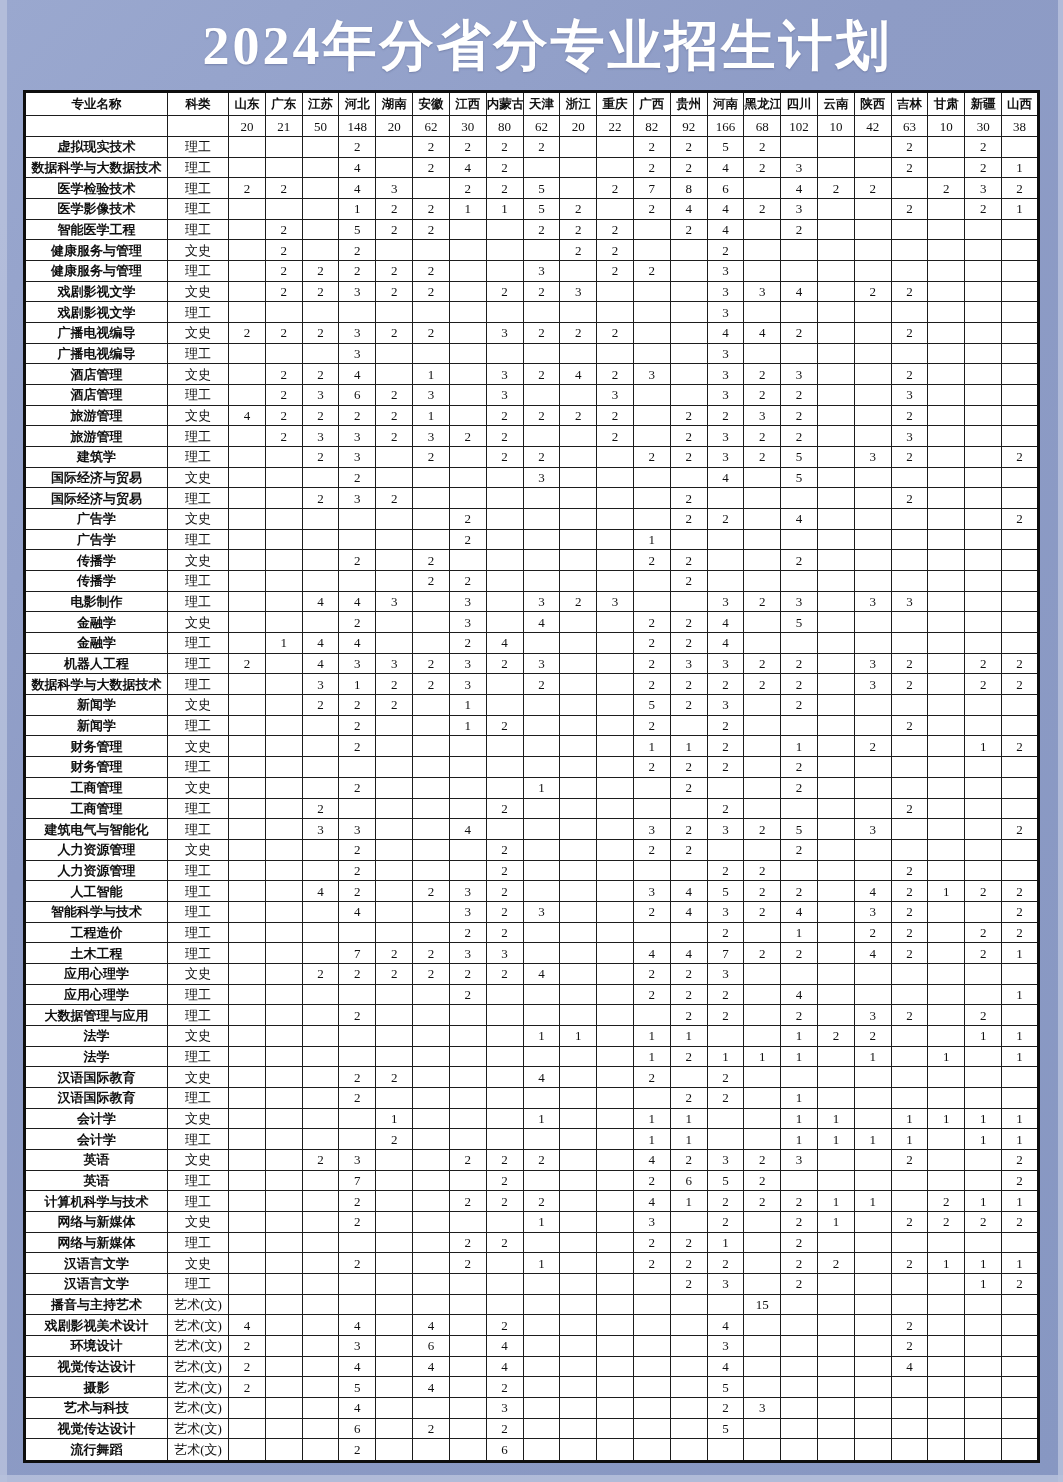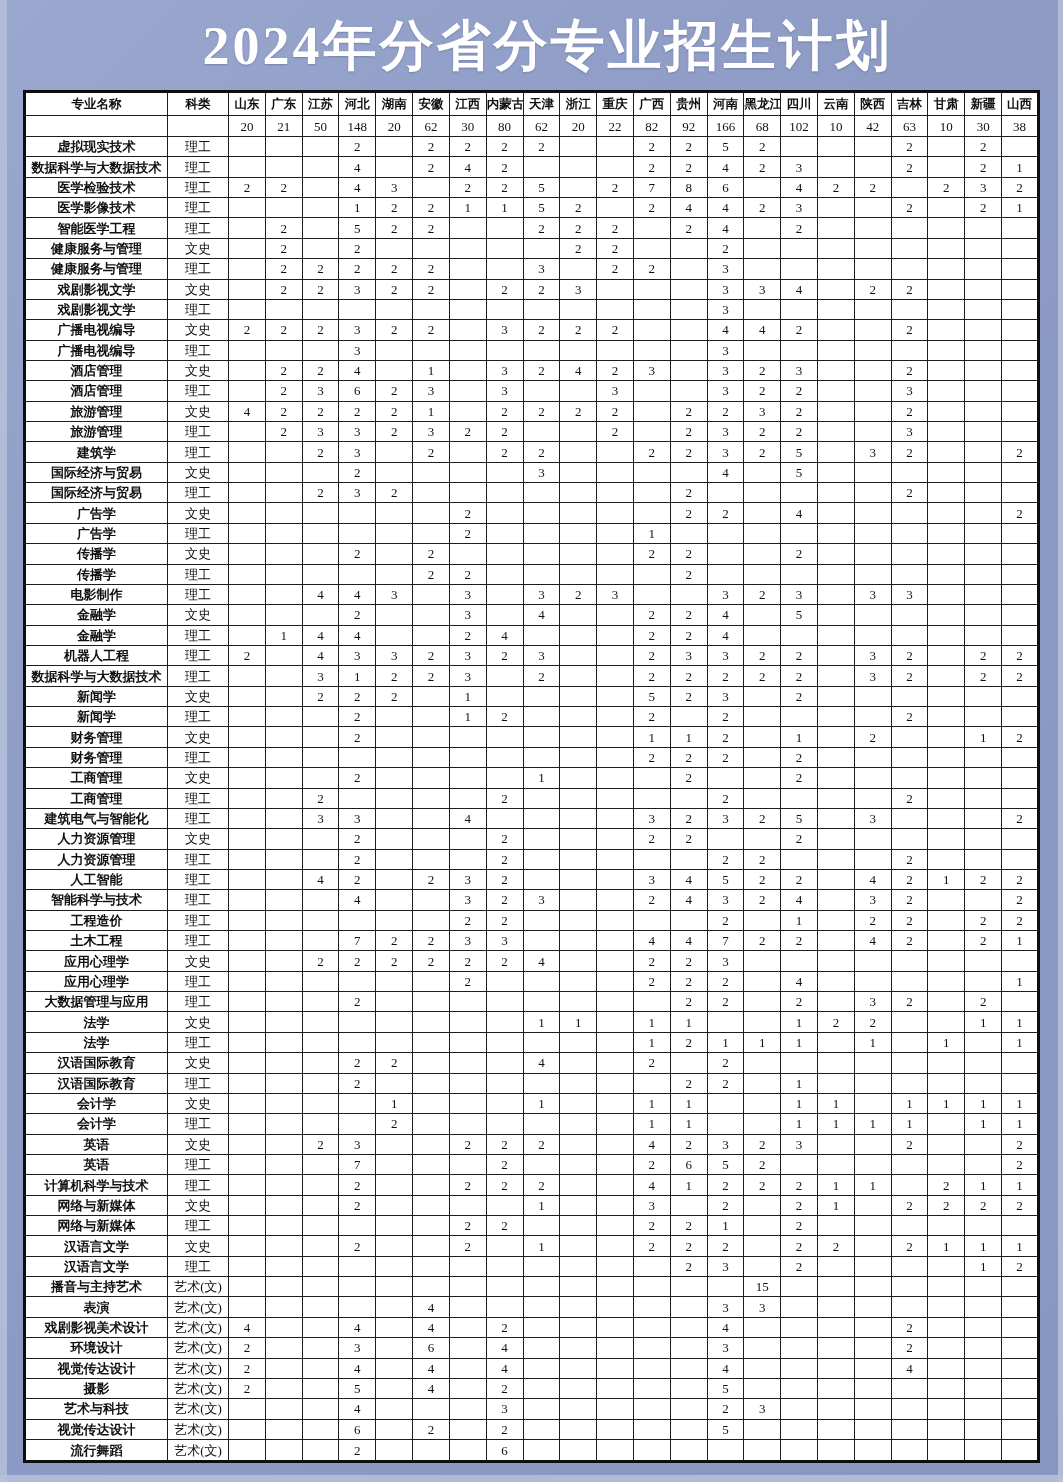--- a/index.html
+++ b/index.html
@@ -1590,46 +1590,20 @@
           <td class="val">15</td>
           <td class="val"></td>
           <td class="val"></td>
           <td class="val"></td>
           <td class="val"></td>
           <td class="val"></td>
           <td class="val"></td>
           <td class="val"></td>
         </tr>
         <tr>
-          <td class="major">表演</td>
-          <td class="cat">艺术(文)</td>
-          <td class="val"></td>
-          <td class="val"></td>
-          <td class="val"></td>
-          <td class="val"></td>
-          <td class="val"></td>
-          <td class="val">4</td>
-          <td class="val"></td>
-          <td class="val"></td>
-          <td class="val"></td>
-          <td class="val"></td>
-          <td class="val"></td>
-          <td class="val"></td>
-          <td class="val"></td>
-          <td class="val">3</td>
-          <td class="val">3</td>
-          <td class="val"></td>
-          <td class="val"></td>
-          <td class="val"></td>
-          <td class="val"></td>
-          <td class="val"></td>
-          <td class="val"></td>
-          <td class="val"></td>
-        </tr>
-        <tr>
           <td class="major">戏剧影视美术设计</td>
           <td class="cat">艺术(文)</td>
           <td class="val">4</td>
           <td class="val"></td>
           <td class="val"></td>
           <td class="val">4</td>
           <td class="val"></td>
           <td class="val">4</td>
           <td class="val"></td>
           <td class="val">2</td>

